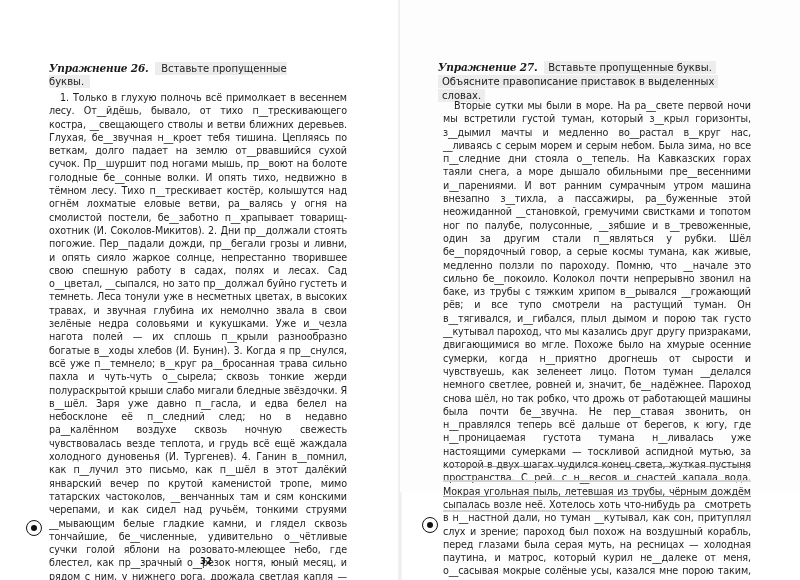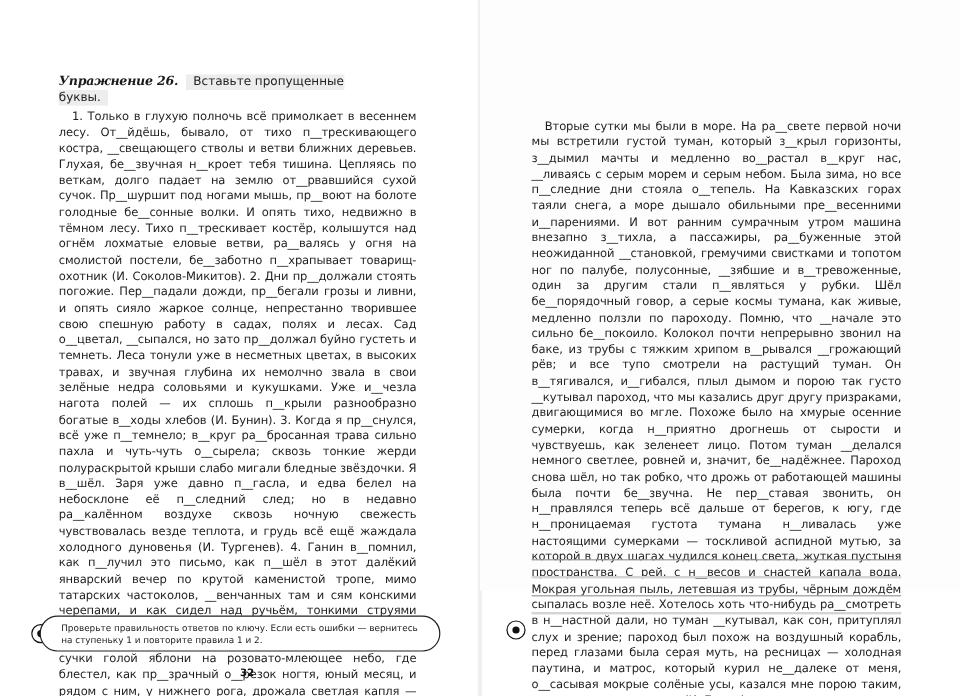--- a/index.html
+++ b/index.html
@@ -73,29 +73,30 @@
 
 <div class="page left">
   <div class="ex-header">
     <span class="ex-title">Упражнение 26.</span>
     &nbsp;<span class="ex-task">Вставьте пропущенные буквы.</span>
   </div>
   <div class="body-text">
     <p>1. Только в глухую полночь всё примолкает в весеннем лесу. От__йдёшь, бывало, от тихо п__трескивающего костра, __свещающего стволы и ветви ближних деревьев. Глухая, бе__звучная н__кроет тебя тишина. Цепляясь по веткам, долго падает на землю от__рвавшийся сухой сучок. Пр__шуршит под ногами мышь, пр__воют на болоте голодные бе__сонные волки. И опять тихо, недвижно в тёмном лесу. Тихо п__трескивает костёр, колышутся над огнём лохматые еловые ветви, ра__валясь у огня на смолистой постели, бе__заботно п__храпывает товарищ-охотник (И. Соколов-Микитов). 2. Дни пр__должали стоять погожие. Пер__падали дожди, пр__бегали грозы и ливни, и опять сияло жаркое солнце, непрестанно творившее свою спешную работу в садах, полях и лесах. Сад о__цветал, __сыпался, но зато пр__должал буйно густеть и темнеть. Леса тонули уже в несметных цветах, в высоких травах, и звучная глубина их немолчно звала в свои зелёные недра соловьями и кукушками. Уже и__чезла нагота полей — их сплошь п__крыли разнообразно богатые в__ходы хлебов (И. Бунин). 3. Когда я пр__снулся, всё уже п__темнело; в__круг ра__бросанная трава сильно пахла и чуть-чуть о__сырела; сквозь тонкие жерди полураскрытой крыши слабо мигали бледные звёздочки. Я в__шёл. Заря уже давно п__гасла, и едва белел на небосклоне её п__следний след; но в недавно ра__калённом воздухе сквозь ночную свежесть чувствовалась везде теплота, и грудь всё ещё жаждала холодного дуновенья (И. Тургенев). 4. Ганин в__помнил, как п__лучил это письмо, как п__шёл в этот далёкий январский вечер по крутой каменистой тропе, мимо татарских частоколов, __венчанных там и сям конскими черепами, и как сидел над ручьём, тонкими струями __мывающим белые гладкие камни, и глядел сквозь тончайшие, бе__численные, удивительно о__чётливые сучки голой яблони на розовато-млеющее небо, где блестел, как пр__зрачный о__резок ногтя, юный месяц, и рядом с ним, у нижнего рога, дрожала светлая капля — первая звезда (В. Набоков). 5. Бе__ответственность рождается о__сутствием с__знания того, что ничто не пр__ходит бе__следно (Д. Лихачёв). 6. Он сидел, глубоко __пустившись в складное кресло, и бе__престанно п__кряхтывал и ра__правлял воротник сюртука, который, хотя и ра__стёгнутый, всё как будто жал его шею (Л. Толстой).</p>
   </div>
   <div class="note-icon"></div>
-  <div class="note">
-    <span>Проверьте правильность ответов по ключу. Если есть ошибки — вернитесь на ступеньку 1 и повторите правила 1 и 2.</span>
-  </div>
   <div class="page-num">32</div>
 </div>
 
 <div class="spine"></div>
 
 <div class="page right">
+  <div class="ex-header">
+    <span class="ex-title">Упражнение 27.</span>
+    &nbsp;<span class="ex-task-wrap">Вставьте пропущенные буквы. Объясните правописание приставок в выделенных словах.</span>
+  </div>
   <div class="body-text">
     <p id="right-para"><span>Вторые сутки мы были в море. На ра__свете первой ночи мы встретили густой туман, который з__крыл горизонты, з__дымил мачты и медленно </span><b>во__растал</b><span> в__круг нас, __ливаясь с серым морем и серым небом. Была зима, но все п__следние дни стояла о__тепель. На Кавказских горах таяли снега, а море дышало обильными пре__весенними </span><b>и__парениями</b><span>. И вот ранним сумрачным утром машина внезапно з__тихла, а пассажиры, ра__буженные этой неожиданной __становкой, гремучими свистками и топотом ног по палубе, полусонные, __зябшие и </span><b>в__тревоженные</b><span>, один за другим стали п__являться у рубки. Шёл бе__порядочный говор, а серые космы тумана, как живые, медленно ползли по пароходу. Помню, что __начале это сильно бе__покоило. Колокол почти </span><b>непрерывно</b><span> звонил на баке, из трубы с тяжким хрипом в__рывался __грожающий рёв; и все тупо смотрели на растущий туман. Он в__тягивался, </span><b>и__гибался</b><span>, плыл дымом и порою так густо __кутывал пароход, что мы казались друг другу призраками, двигающимися во мгле. Похоже было на хмурые осенние сумерки, когда н__приятно дрогнешь от сырости и чувствуешь, как зеленеет лицо. Потом туман </span><b>__делался</b><span> немного светлее, ровней и, значит, бе__надёжнее. Пароход снова шёл, но так робко, что дрожь от работающей машины была почти </span><b>бе__звучна</b><span>. Не пер__ставая звонить, он н__правлялся теперь всё дальше от берегов, к югу, где н__проницаемая густота тумана н__ливалась уже настоящими сумерками — тоскливой аспидной мутью, за которой в двух шагах чудился конец света, жуткая пустыня пространства. С рей, с н__весов и снастей капала вода. Мокрая угольная пыль, летевшая из трубы, чёрным дождём сыпалась возле неё. Хотелось хоть что-нибудь ра__смотреть в н__настной дали, но туман __кутывал, как сон, притуплял слух и зрение; пароход был похож на воздушный корабль, перед глазами была серая муть, на ресницах — холодная паутина, и матрос, который курил не__далеке от меня, о__сасывая мокрые солёные усы, казался мне порою таким, точно я видел его во сне (И. Бунин).</span></p>
   </div>
   <div class="write-lines" id="write-lines">
       <div class="write-line"></div>
       <div class="write-line alt"></div>
       <div class="write-line"></div>
       <div class="write-line alt"></div>
     </div>
 

